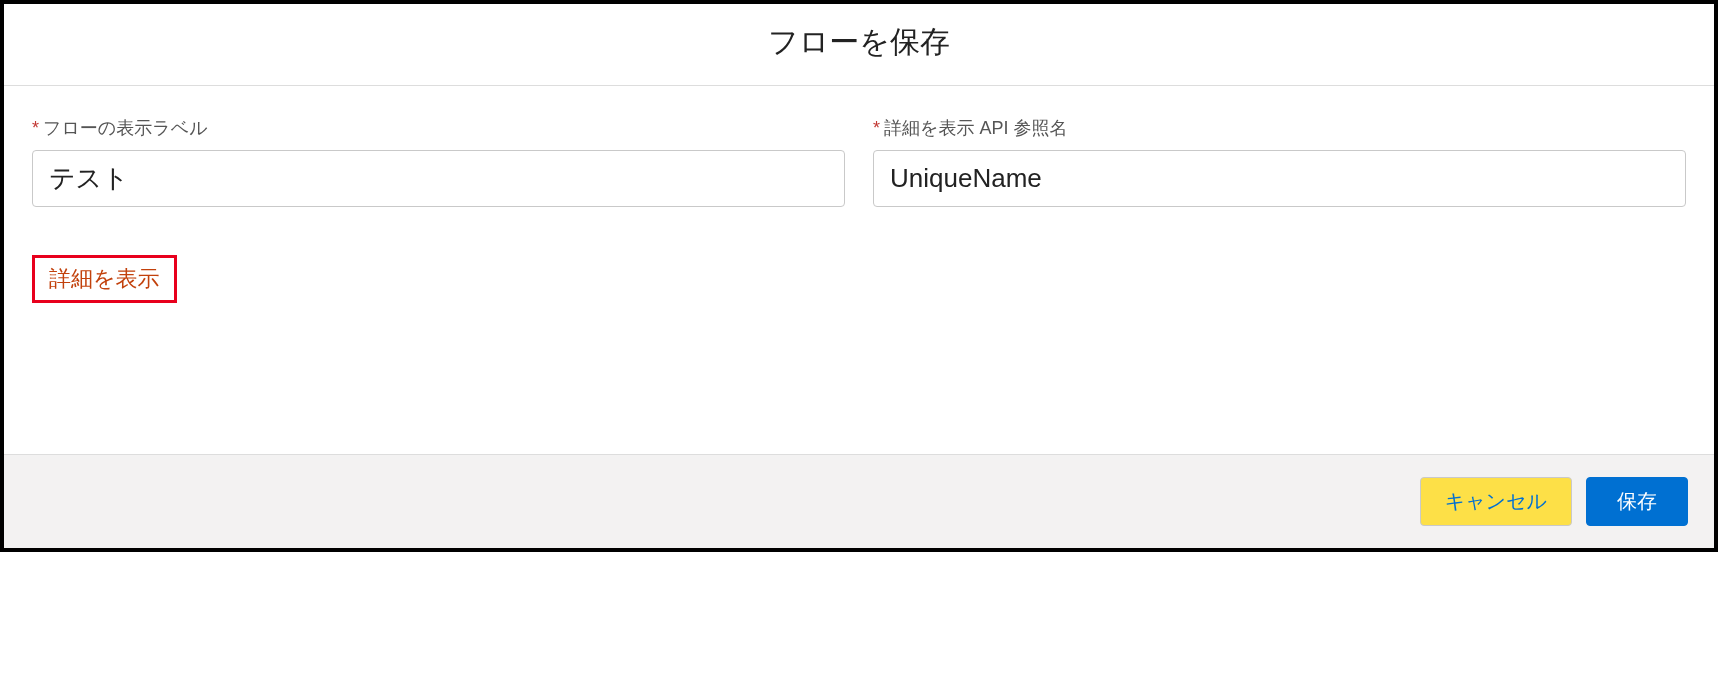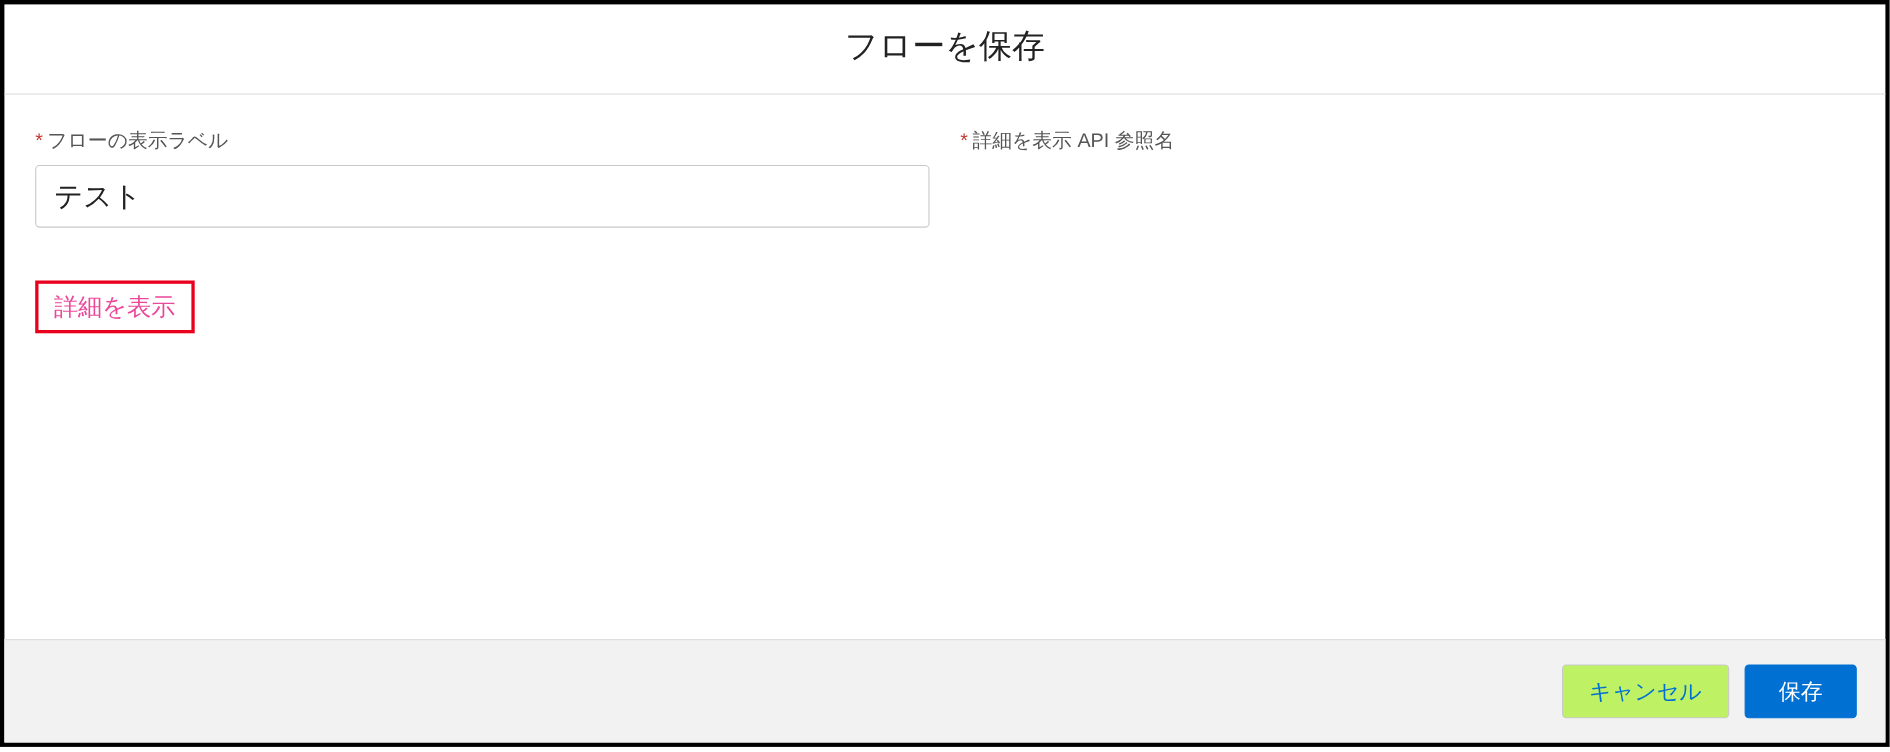--- a/index.html
+++ b/index.html
@@ -9,21 +9,21 @@
     }
     body {
       font-family: -apple-system, BlinkMacSystemFont, "Segoe UI", "Meiryo", sans-serif;
       background: #fff;
       width: 1718px;
       height: 684px;
     }
     .dialog {
       border: 4px solid #000;
       width: 1718px;
-      height: 679px;
+      height: 552px;
       display: flex;
       flex-direction: column;
       background: #fff;
     }
     .dialog-header {
       text-align: center;
       padding: 18px 0 22px 0;
       border-bottom: 1px solid #ddd;
     }
     .dialog-title {
@@ -76,42 +76,42 @@
       resize: both;
       font-family: inherit;
     }
     .show-details-wrap {
       margin-top: 28px;
       display: inline-block;
       border: 3px solid #e8001d;
       padding: 6px 14px;
     }
     .show-details-link {
-      color: #ec4899;
+      color: #c2410c;
       font-size: 22px;
       text-decoration: none;
       cursor: pointer;
     }
     .dialog-footer {
       background: #f3f2f2;
       border-top: 1px solid #ddd;
       padding: 22px 26px;
       display: flex;
       justify-content: flex-end;
       gap: 14px;
     }
     .btn {
       border-radius: 4px;
       padding: 10px 24px;
       font-size: 20px;
       cursor: pointer;
       border: 1px solid #c9c9c9;
     }
     .btn-cancel {
-      background: #bef264;
+      background: #fde047;
       color: #0070d2;
     }
     .btn-save {
       background: #0070d2;
       color: #fff;
       border: 1px solid #0070d2;
       padding: 4px 30px;
     }
   </style>
 </head>
@@ -127,20 +127,21 @@
       <div class="field">
         <div class="field-label">
           <span class="required">*</span><span>フローの表示ラベル</span>
         </div>
         <input type="text" class="text-input" value="テスト" style="">
       </div>
       <div class="field">
         <div class="field-label">
           <span class="required">*</span><span>詳細を表示 API 参照名</span>
         </div>
+        <input type="text" class="text-input" value="UniqueName" style="">
       </div>
     </div>
 
 
     <div class="show-details-wrap">
       <a class="show-details-link">詳細を表示</a>
     </div>
   </div>
 
   <div class="dialog-footer">

